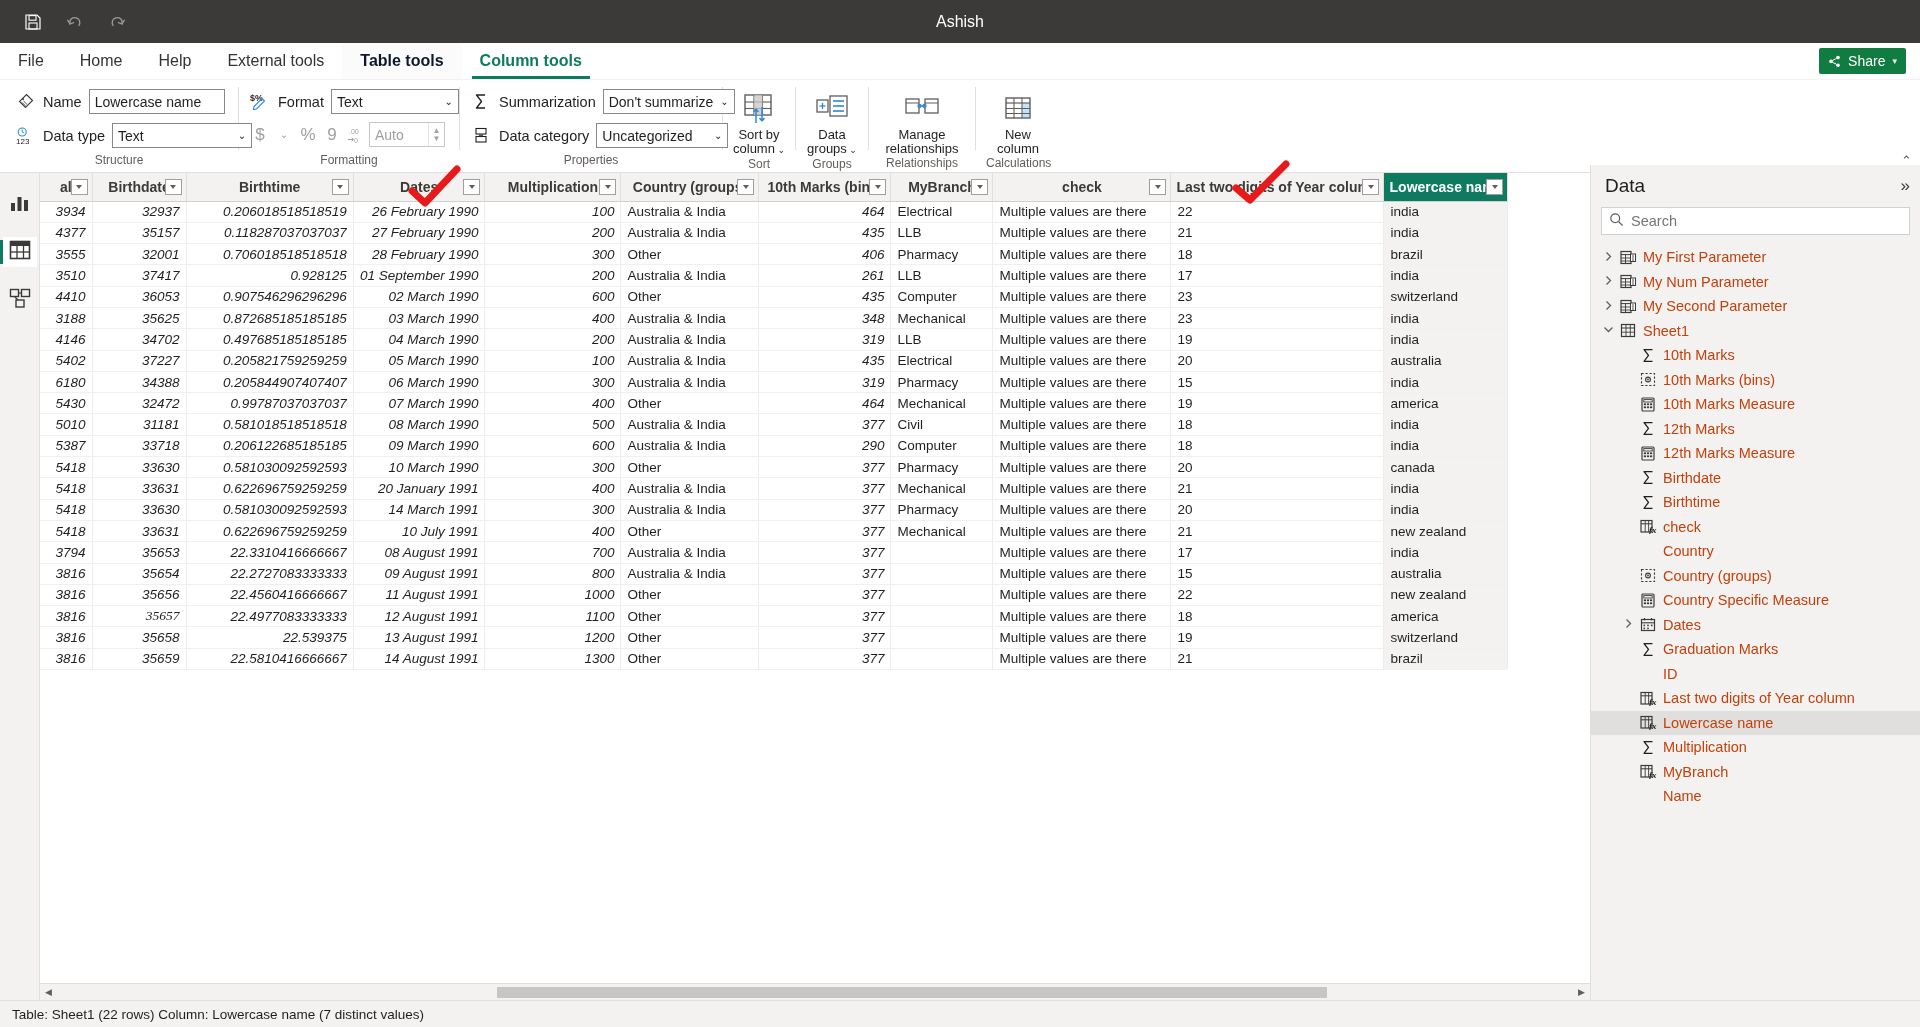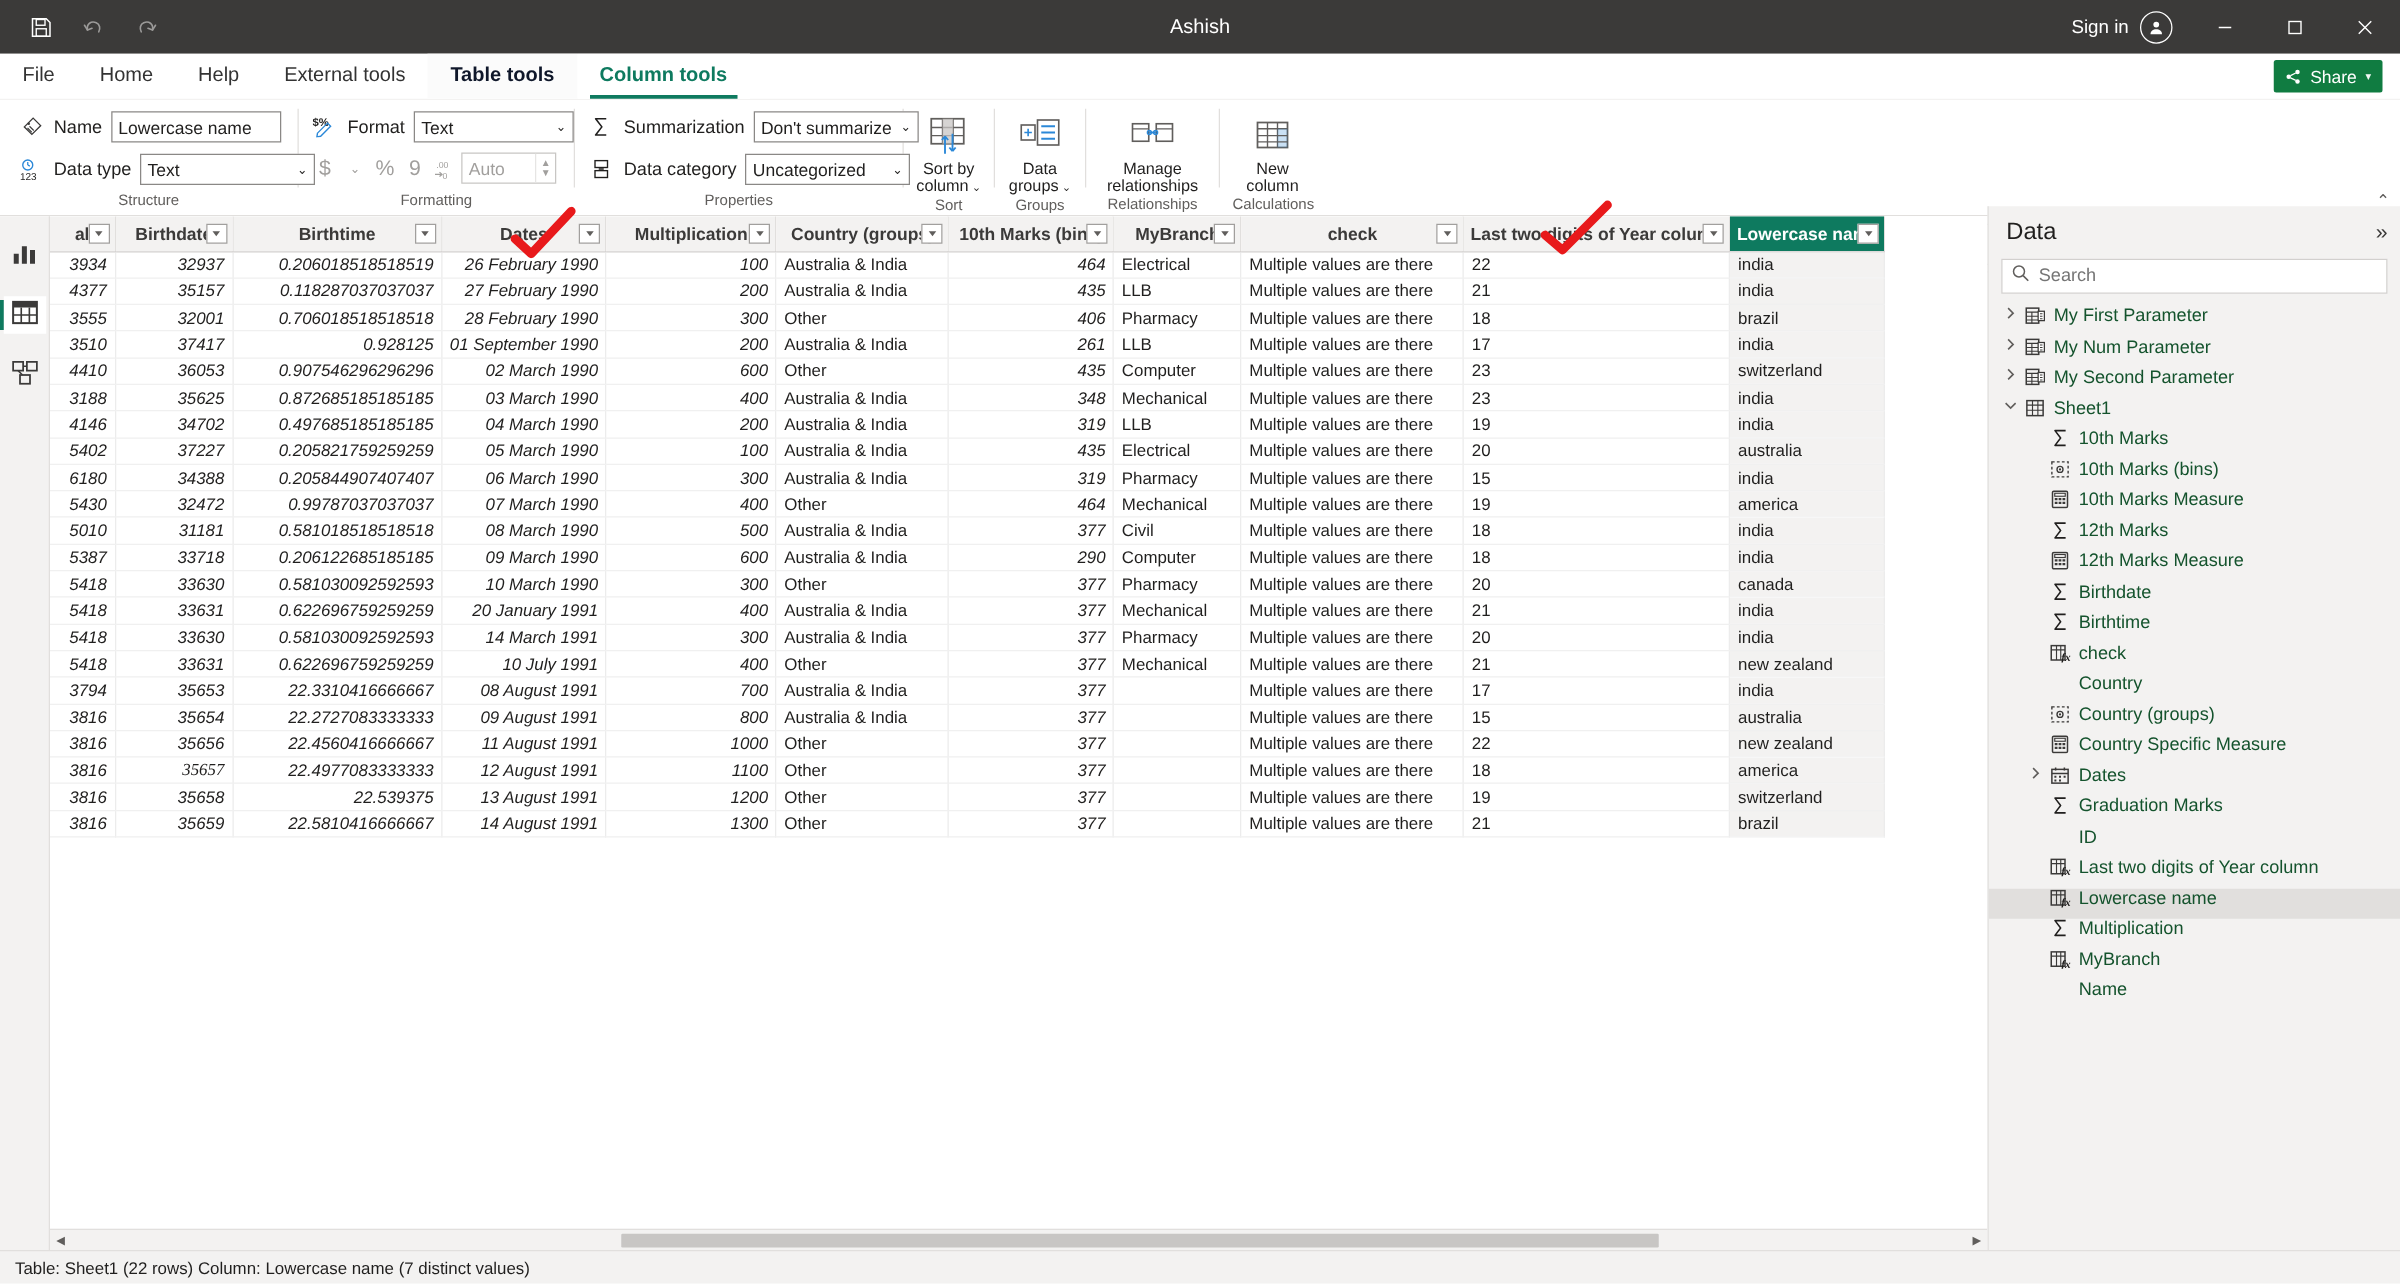--- a/index.html
+++ b/index.html
@@ -207,21 +207,21 @@
     display: flex; align-items: center; padding: 0 7px; gap: 7px; cursor: text;
   }
   .dp-search input {
     border: none; outline: none; flex: 1; font-size: 14.5px; color: #605e5c;
     font-family: "Liberation Sans", sans-serif; background: transparent;
   }
   .dp-tree { flex: 1; overflow-y: auto; padding-top: 4px; position: relative; }
   .dp-tree::-webkit-scrollbar { width: 8px; }
   .dp-tree::-webkit-scrollbar-thumb { background: #c8c6c4; }
   .tn {
-    height: 24.5px; display: flex; align-items: flex-start; font-size: 14.5px; color: #14532d;
+    height: 24.5px; display: flex; align-items: center; font-size: 14.5px; color: #c2410c;
     cursor: pointer; padding-right: 27px;
   }
   .tn.sel { background: #e1dfdd; }
   .tn .caret { width: 18px; text-align: center; font-size: 11px; color: #605e5c; flex: none; }
   .tn .tico { width: 22px; display: flex; align-items: center; justify-content: center; flex: none; }
   .tn .tlbl { padding-left: 4px; white-space: nowrap; }
 
   
   .statusbar {
     position: absolute; left: 0; right: 0; bottom: 0; height: 27px;
@@ -254,47 +254,20 @@
           </svg>
       </div>
       <div class="tb-icon">
         <svg width="20" height="18" viewBox="0 0 20 18">
             <path d="M15 11 C16 6 12 3.5 8 5.2 C5 6.5 4.6 10 6 12.5" fill="none" stroke="#9b9a99" stroke-width="1.3" stroke-linecap="round"></path>
             <path d="M15 11 L17.4 7.2 M15 11 L11.4 9.6" fill="none" stroke="#9b9a99" stroke-width="1.3" stroke-linecap="round"></path>
           </svg>
       </div>
     </div>
     <div class="tb-title">Ashish</div>
-    <div class="tb-right">
-      <div class="signin">
-        <span>Sign in</span>
-        <span class="avatar-circ">
-          <svg width="14" height="14" viewBox="0 0 14 14">
-              <circle cx="7" cy="4.6" r="2.3" fill="#fff"></circle>
-              <path d="M2.4 12.4c0-2.6 2.1-4 4.6-4s4.6 1.4 4.6 4z" fill="#fff"></path>
-            </svg>
-        </span>
-      </div>
-      <div class="wbtn">
-        <svg width="12" height="12" viewBox="0 0 12 12">
-            <line x1="1" y1="6" x2="11" y2="6" stroke="#fff" stroke-width="1.1"></line>
-          </svg>
-      </div>
-      <div class="wbtn">
-        <svg width="12" height="12" viewBox="0 0 12 12">
-            <rect x="1.2" y="1.2" width="9.6" height="9.6" fill="none" stroke="#fff" stroke-width="1.1"></rect>
-          </svg>
-      </div>
-      <div class="wbtn close">
-        <svg width="12" height="12" viewBox="0 0 12 12">
-            <line x1="1" y1="1" x2="11" y2="11" stroke="#fff" stroke-width="1.1"></line>
-            <line x1="11" y1="1" x2="1" y2="11" stroke="#fff" stroke-width="1.1"></line>
-          </svg>
-      </div>
-    </div>
   </div>
 
   <div class="ribbon-tabs">
     <div class="rtab">File</div>
     <div class="rtab">Home</div>
     <div class="rtab">Help</div>
     <div class="rtab">External tools</div>
     <div class="rtab ctx">Table tools</div>
     <div class="rtab active">Column tools</div>
     <div class="share-wrap">

